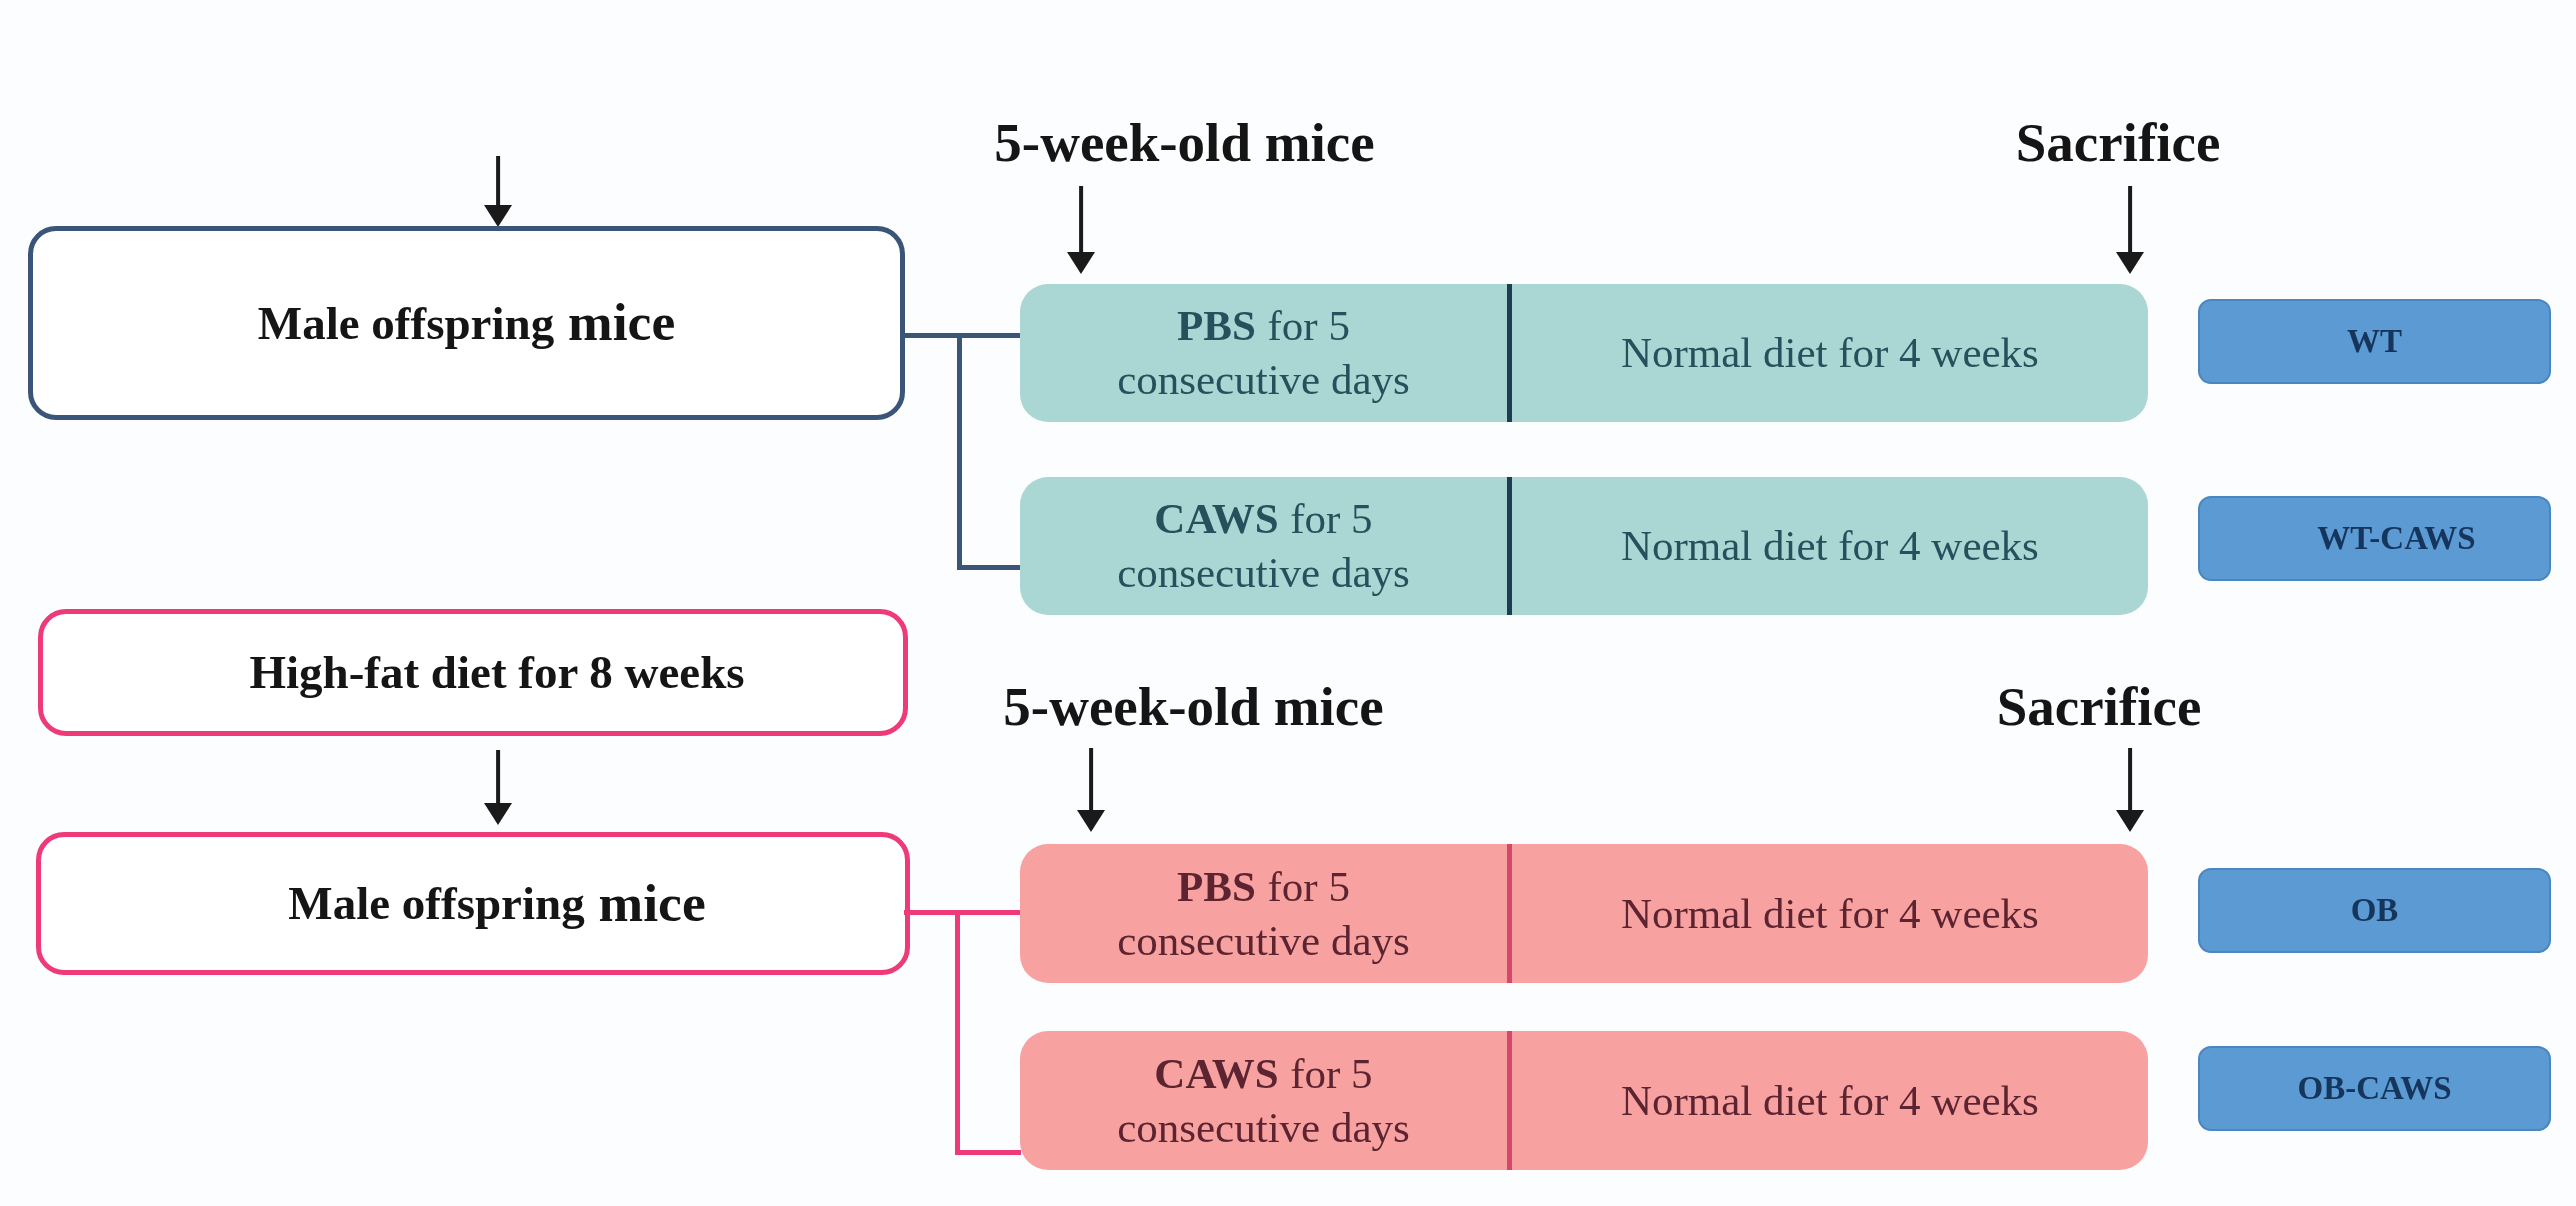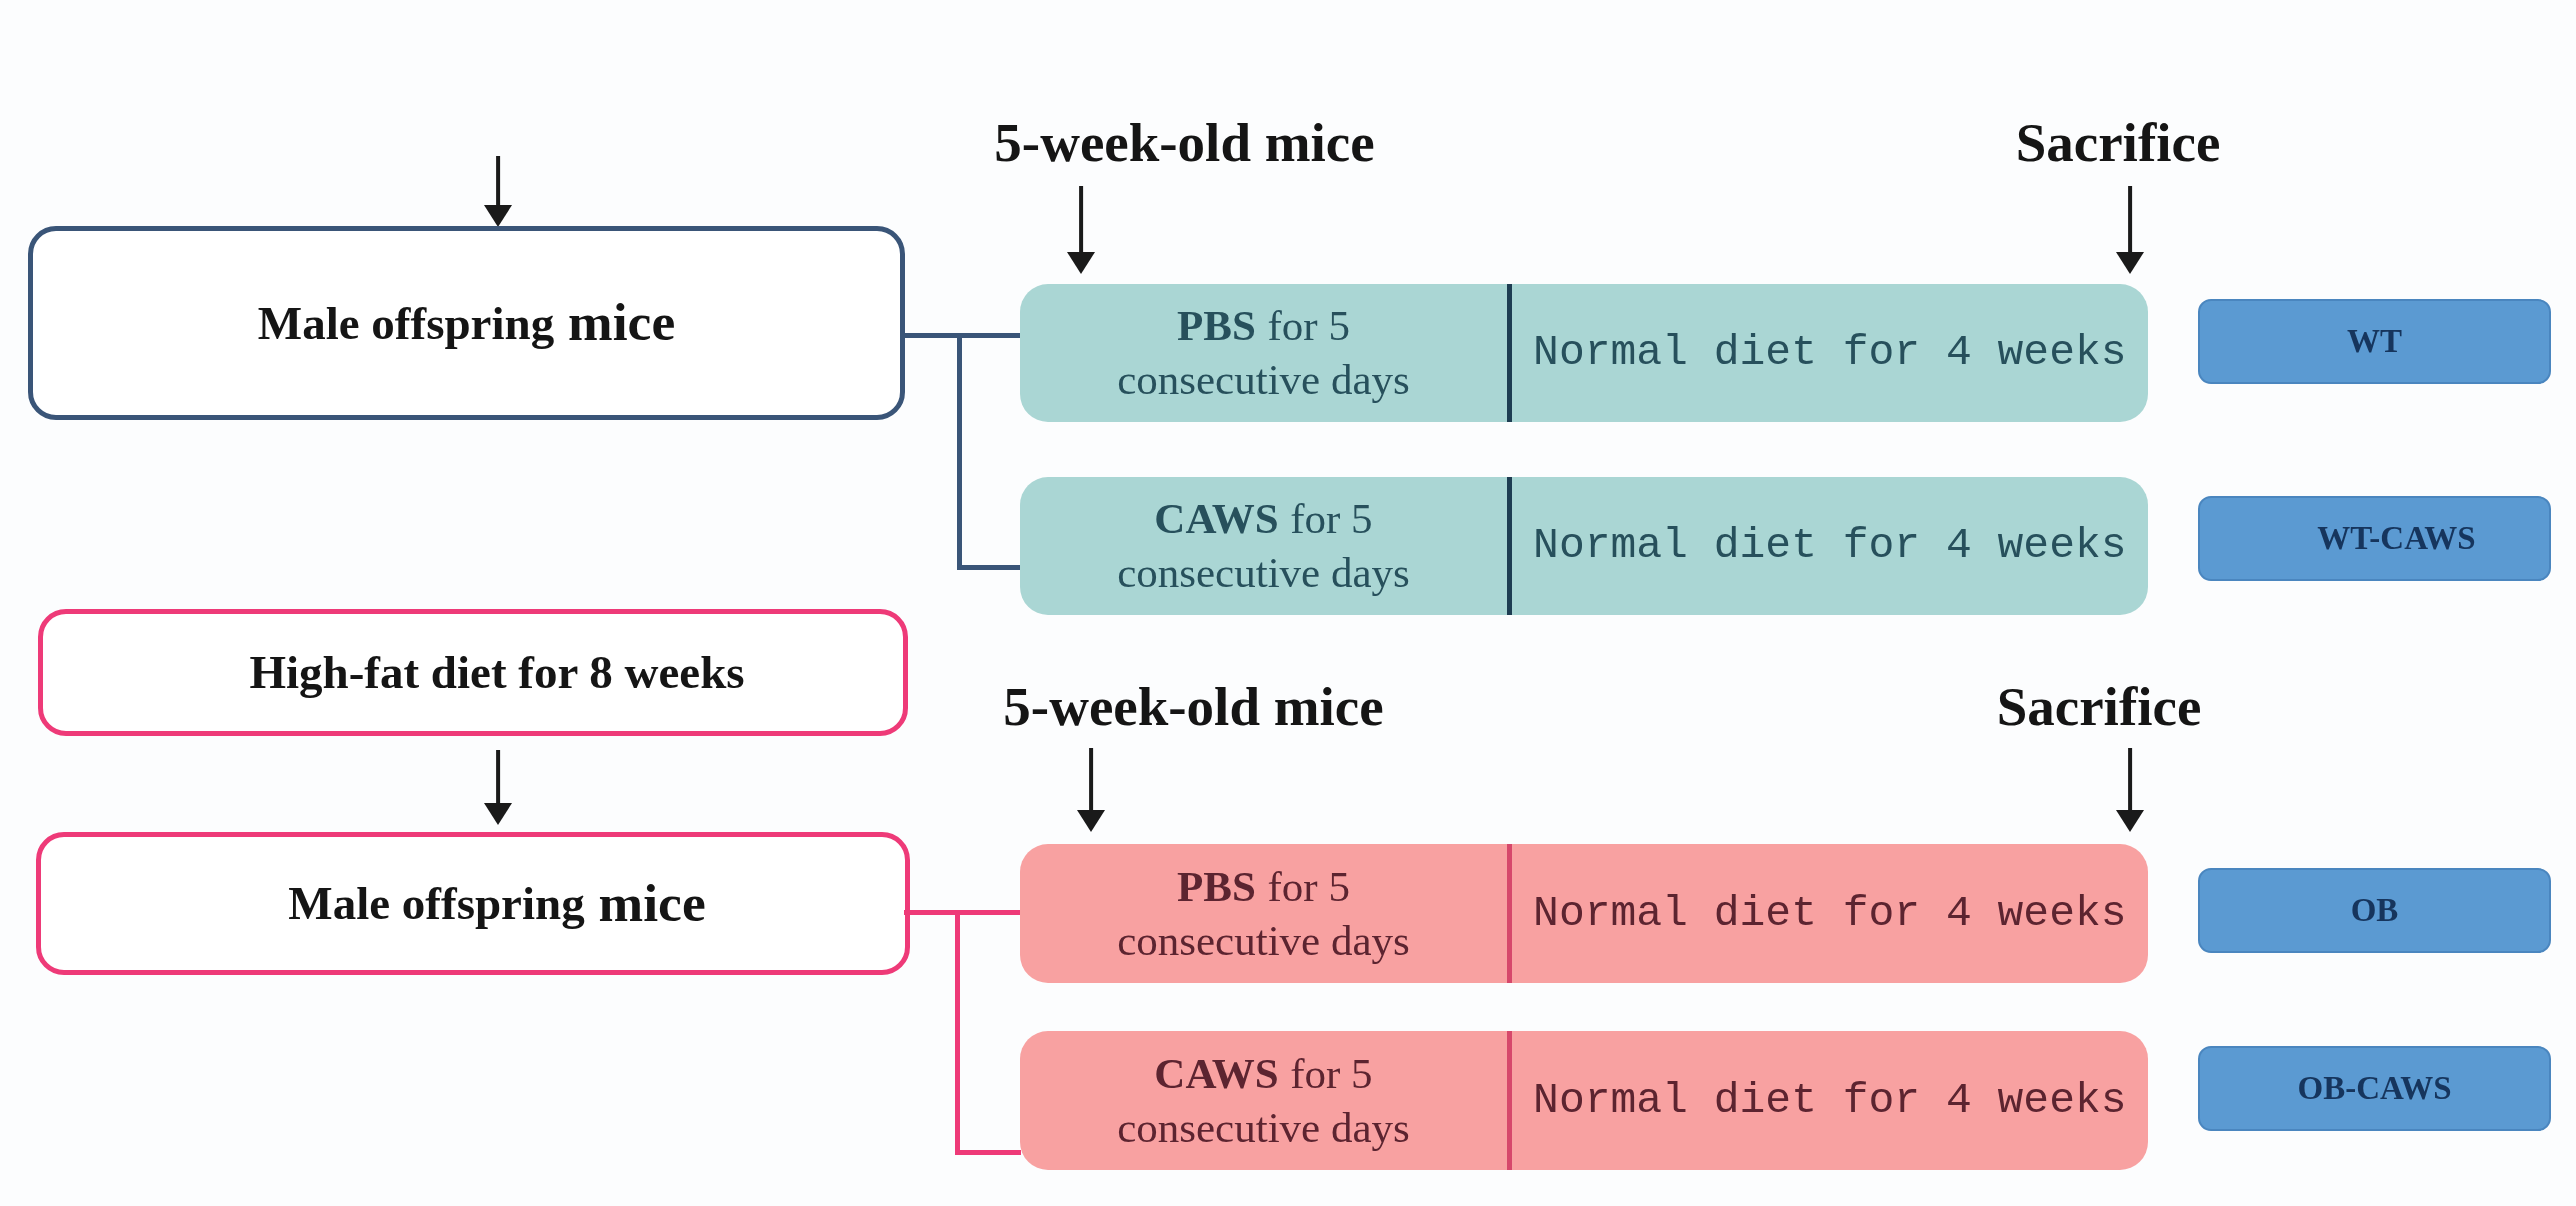--- a/index.html
+++ b/index.html
@@ -37,21 +37,21 @@
   .treat-row{
     border-radius:28px; display:flex; box-sizing:border-box; overflow:hidden;
     font-size:43px; line-height:1.25; text-align:center;
   }
   .treat-row.teal{background:var(--teal_fill); color:var(--teal_text);}
   .treat-row.rose{background:var(--pink_fill); color:var(--pink_text);}
   .treat-cell{width:487px; display:flex; flex-direction:column; justify-content:center; align-items:center;}
   .row-divider{width:4.7px; flex:0 0 4.7px;}
   .treat-row.teal .row-divider{background:var(--teal_divider);}
   .treat-row.rose .row-divider{background:var(--pink_divider);}
-  .recov-cell{flex:1; display:flex; align-items:center; justify-content:center;font-family:Liberation Mono, monospace;}
+  .recov-cell{flex:1; display:flex; align-items:center; justify-content:center;}
   .agent{font-weight:bold; margin-right:0.27em;}
   .badge{
     background:var(--blue_fill); border:2.8px solid var(--blue_border); border-radius:13px;
     color:var(--blue_text); font-weight:bold; font-size:33px;
     display:flex; align-items:center; justify-content:center; box-sizing:border-box;
   }
   .conn{position:absolute;}
   .conn.navy{background:var(--navy_line);}
   .conn.rose{background:var(--pink_line);}
 </style>

